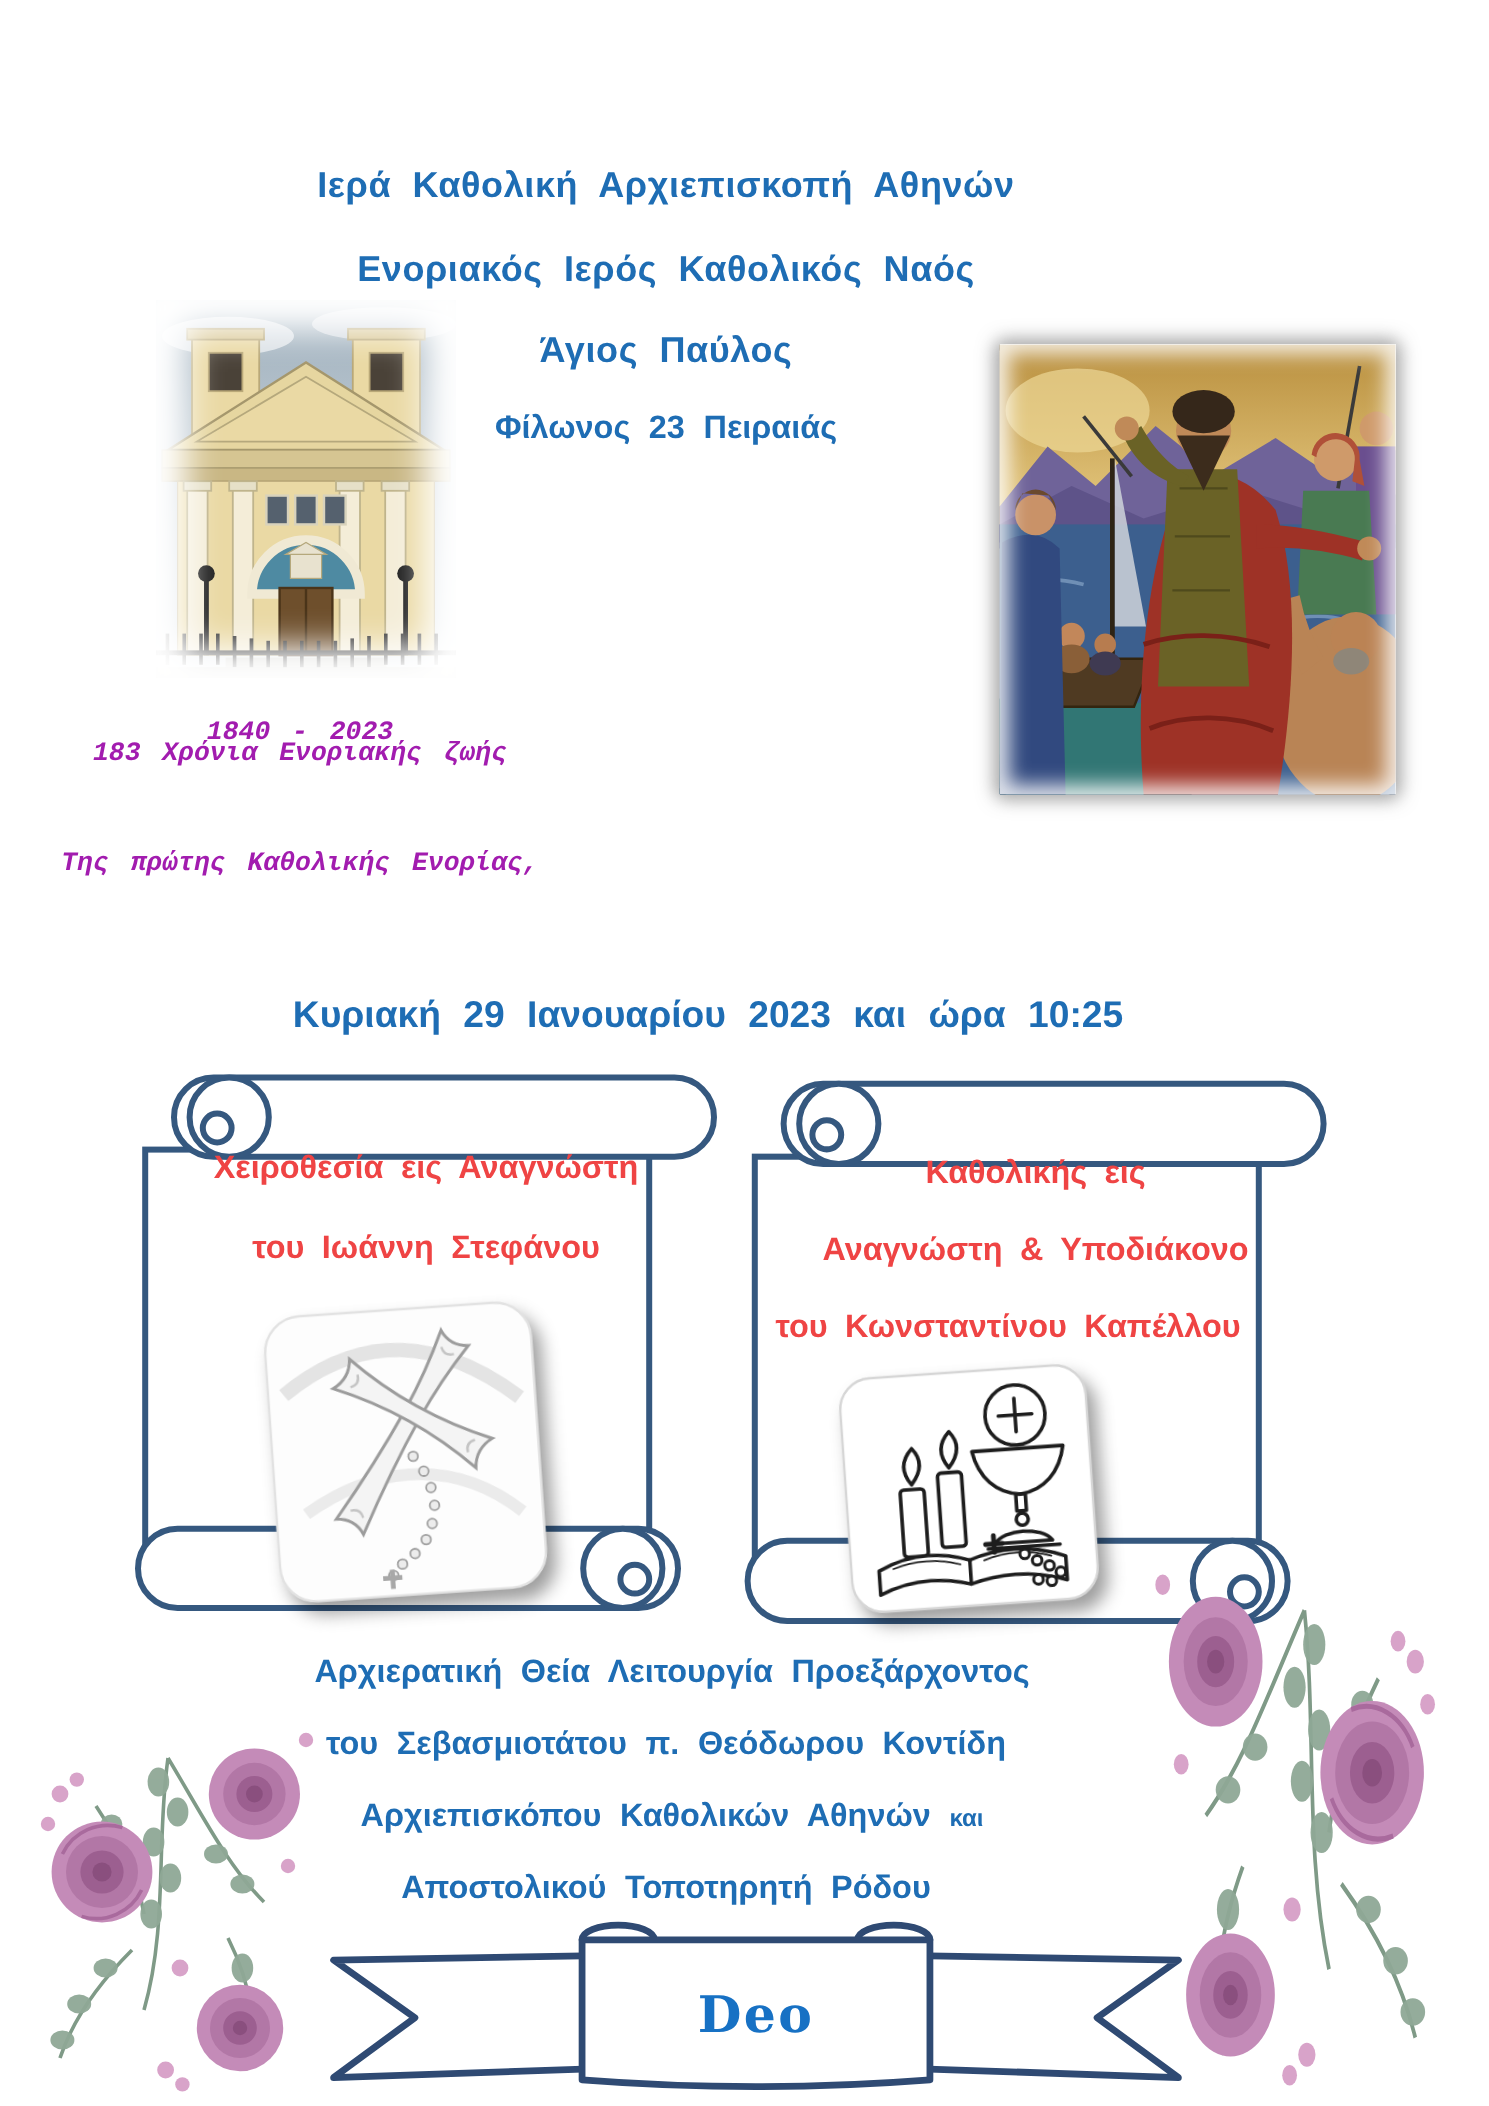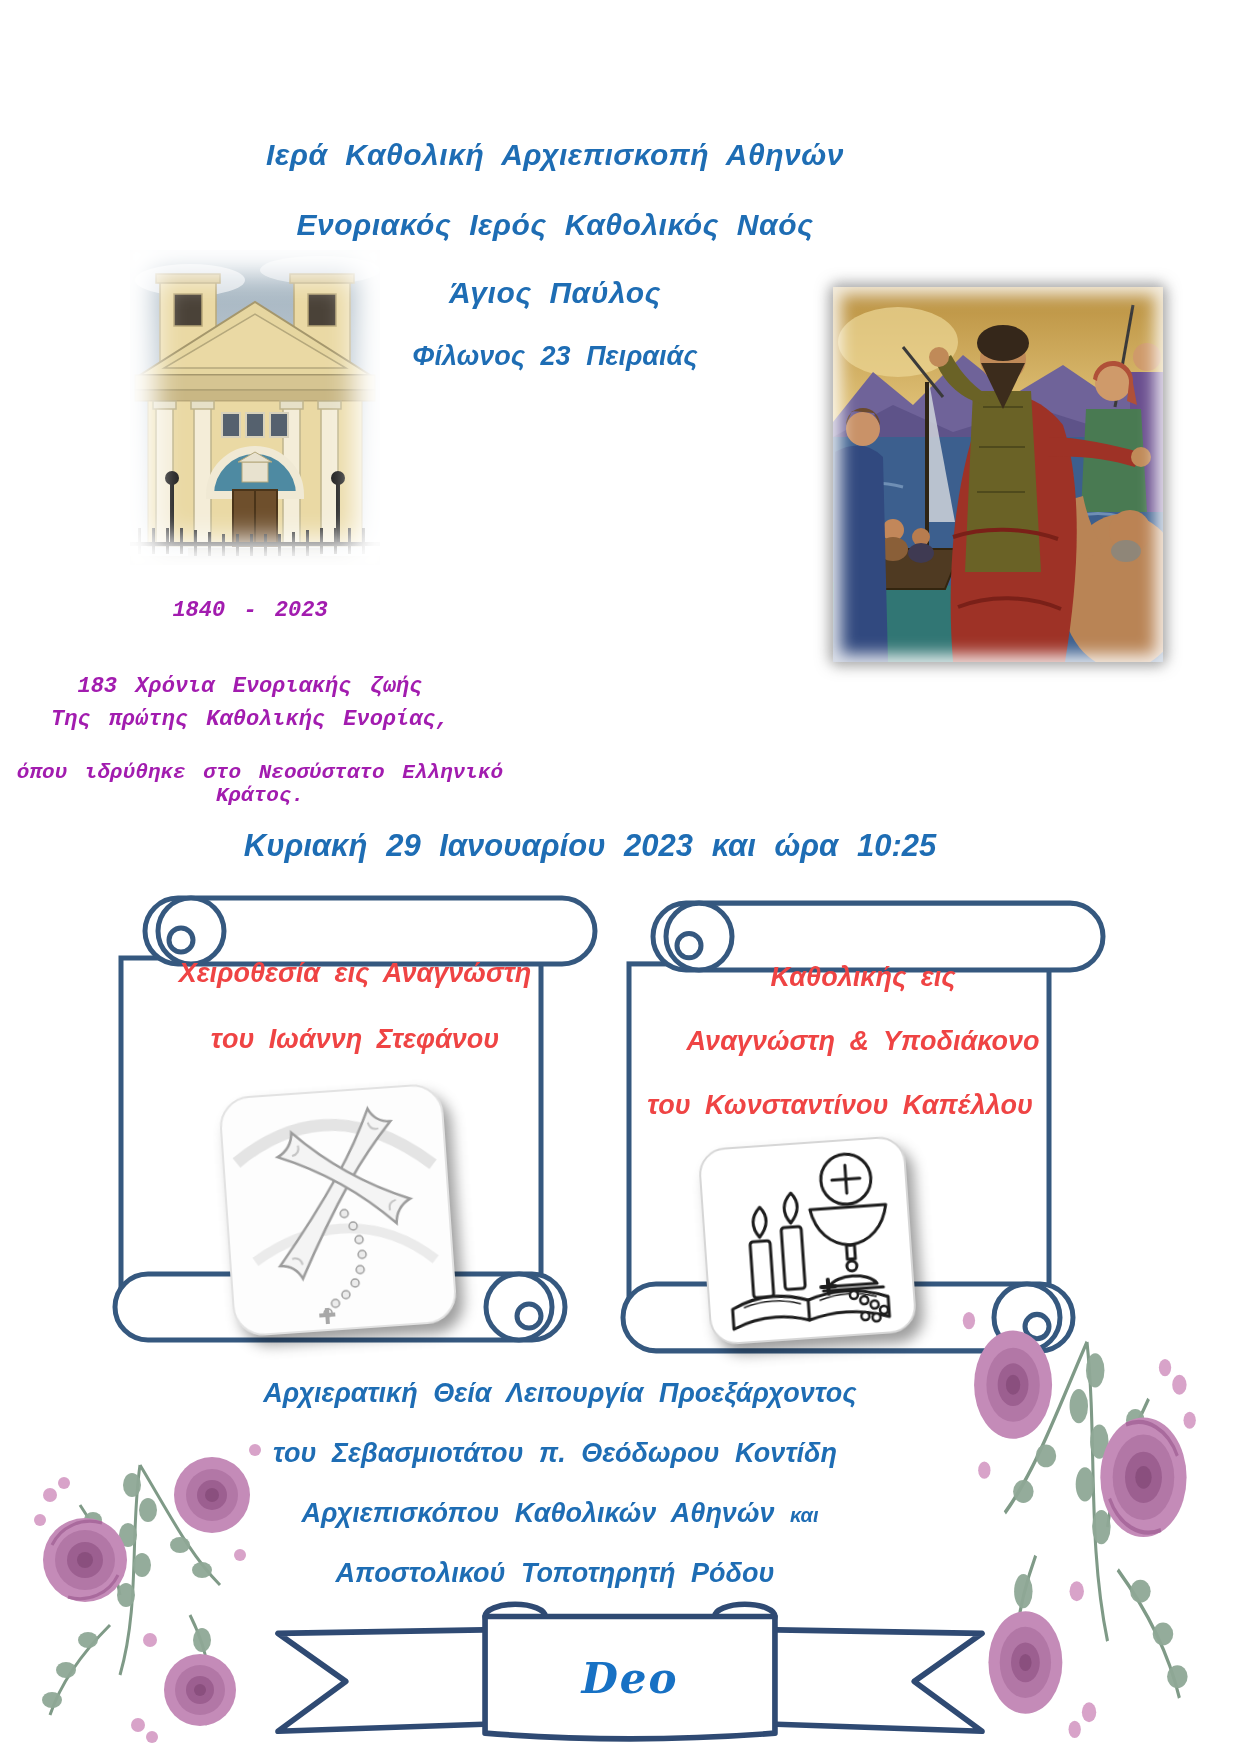--- a/index.html
+++ b/index.html
@@ -1,19 +1,19 @@
 <!DOCTYPE html>
 <html><head>
 <meta charset="utf-8">
 <style>
   html,body{margin:0;padding:0;background:#888;}
   #page{position:relative;width:1241px;height:1755px;margin:0 auto;background:#ffffff;overflow:hidden;
         font-family:"Liberation Sans",sans-serif;}
   .abs{position:absolute;}
-  .ctr{text-align:center;font-style:italic;}
+  .ctr{text-align:center;}
   .blue{color:#1e6db4;font-weight:bold;}
   .hdr1{font-size:30px;letter-spacing:.5px;word-spacing:9px;}
   .hdr2{font-size:27px;word-spacing:8px;}
   .olive{color:#a21caf;font-family:Liberation Mono, monospace;font-style:italic;font-weight:600;
          font-size:22px;word-spacing:5px;}
   .datehdr{font-size:31px;word-spacing:10px;}
   .scrolltxt{color:#ef4444;font-weight:bold;font-size:27px;word-spacing:7px;}
   .liturgy{font-size:27px;word-spacing:8px;}
   .small-kai{font-size:20px;}
   .deo{color:#1771c4;font-family:"DejaVu Serif",serif;font-weight:bold;font-size:42px;
@@ -182,23 +182,22 @@
       <circle cx="170" cy="72" r="23" fill="#c08a58"></circle>
       <ellipse cx="170" cy="56" rx="26" ry="18" fill="#35271a"></ellipse>
       <polygon points="148,76 192,76 170,122" fill="#3c2c1c"></polygon>
       <path d="M120,250 C150,240 190,240 225,252" stroke="#7a2018" stroke-width="4" fill="none"></path>
       <path d="M125,320 C155,308 195,308 228,322" stroke="#7a2018" stroke-width="4" fill="none"></path>
     </svg>
     <div class="photoFade" style="box-shadow:inset 0 0 16px 8px rgba(255,255,255,.85)"></div>
   </div>
 
   <div class="abs ctr olive" style="left:25px;width:450px;top:598px">1840 - 2023</div>
-  <div class="abs ctr olive" style="left:25px;width:450px;top:674px">183 Χρόνια Ενοριακής ζωής</div>
+  <div class="abs ctr olive" style="left:25px;width:450px;top:615px">183 Χρόνια Ενοριακής ζωής</div>
   <div class="abs ctr olive" style="left:25px;width:450px;top:707px">Της πρώτης Καθολικής Ενορίας,</div>
-  <div class="abs ctr olive" style="left:0px;width:520px;top:761px;font-size:21px">όπου ιδρύθηκε στο Νεοσύστατο Ελληνικό Κράτος.</div>
 
   <div class="abs ctr blue datehdr" style="left:0;width:1180px;top:828px">Κυριακή 29 Ιανουαρίου 2023 και ώρα 10:25</div>
 
   <div class="abs" style="left:105px;top:888px;width:500px;height:462px">
     <svg viewBox="0 0 500 462" width="500" height="462">
         <use href="#scroll-shape"></use>
       </svg>
   </div>
   <div class="abs ctr scrolltxt" style="left:130px;width:450px;top:958px">Χειροθεσία εις Αναγνώστη</div>
   <div class="abs ctr scrolltxt" style="left:130px;width:450px;top:1024px">του Ιωάννη Στεφάνου</div>

